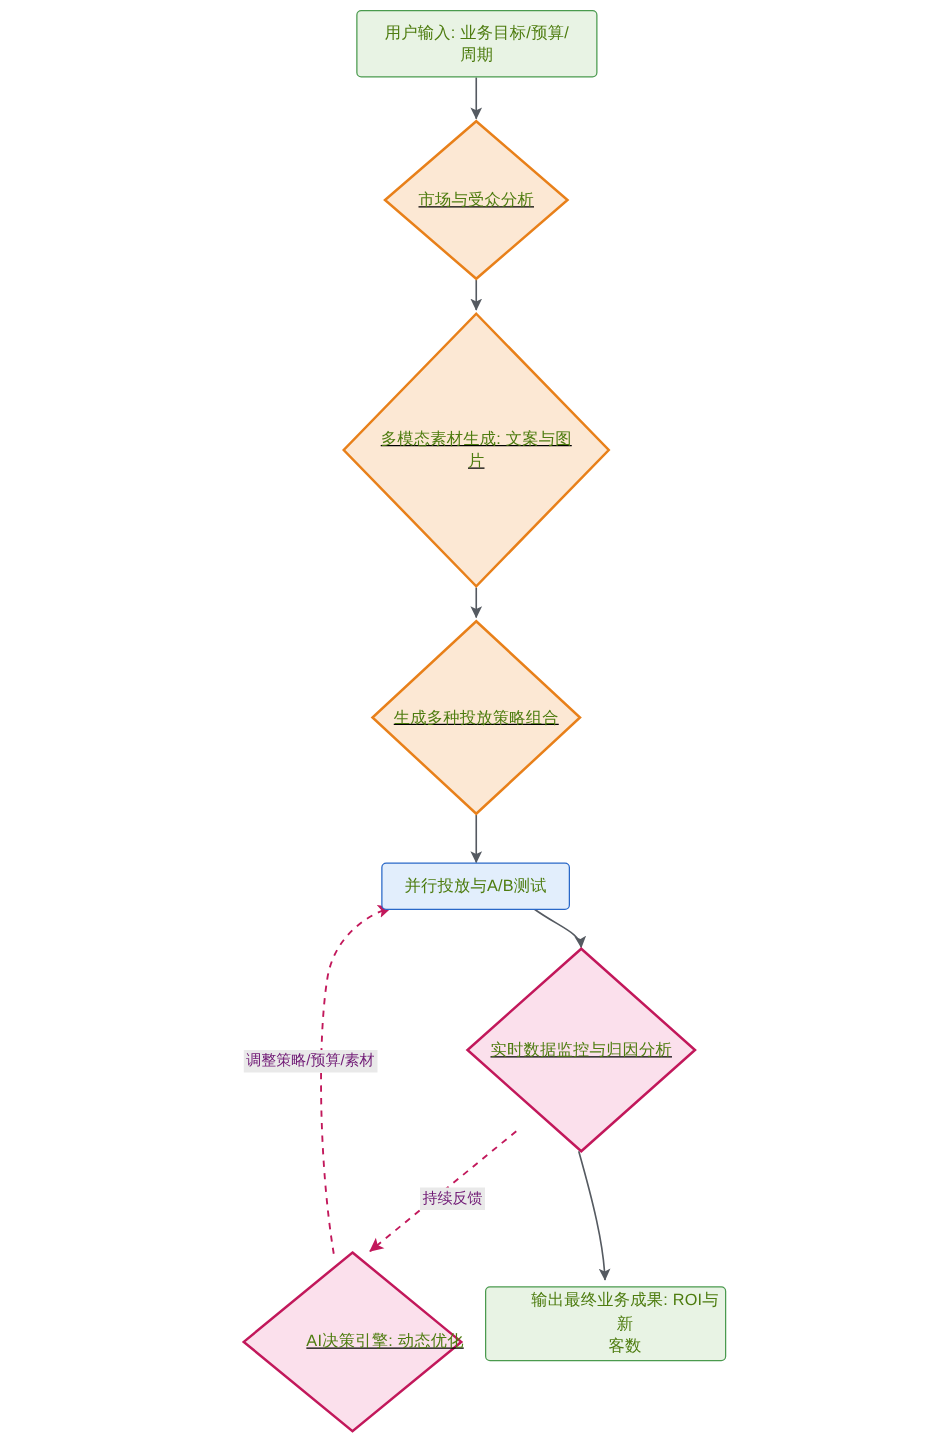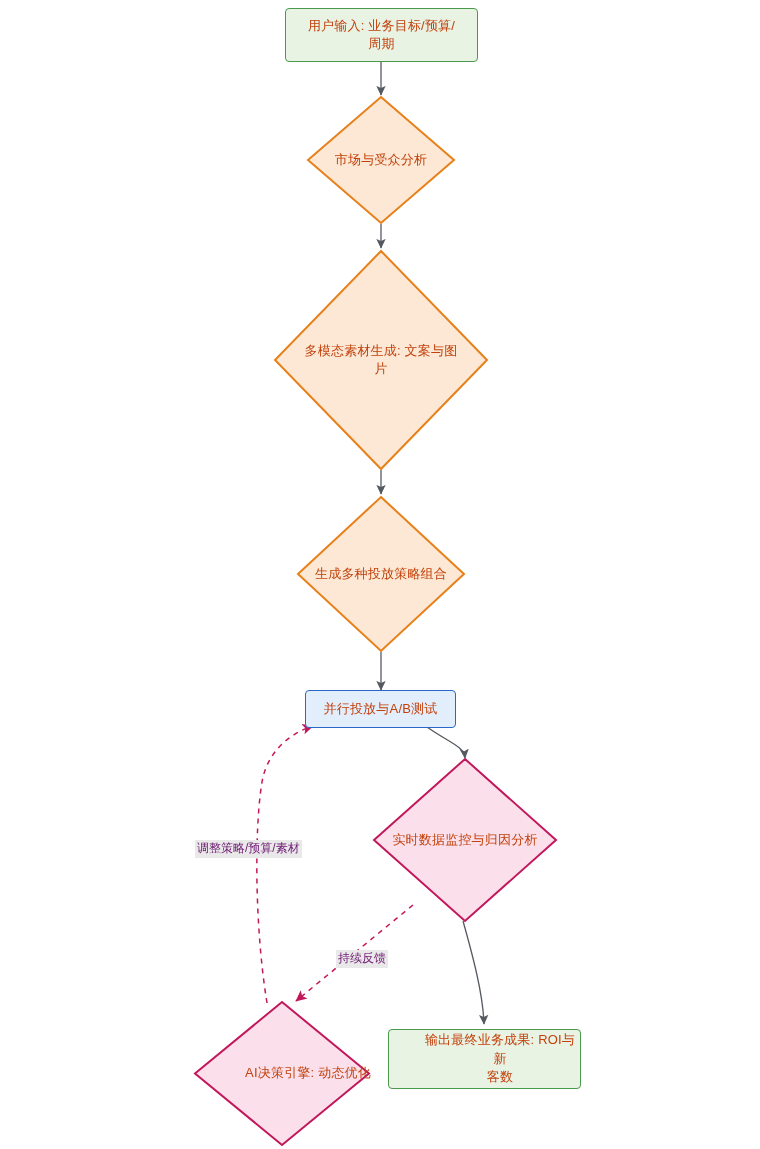--- a/index.html
+++ b/index.html
@@ -32,21 +32,21 @@
     display: flex;
     align-items: center;
     justify-content: center;
     text-align: center;
   }
   .node-label {
     position: relative;
     z-index: 3;
     font-size: 13px;
     line-height: 1.42;
-    color: #c2410c;
+    color: #4d7c0f;
     letter-spacing: 0.2px;
     white-space: pre-line;
   }
   
   .rect-node {
     border-width: 1.4px;
     border-style: solid;
     border-radius: 4px;
   }
   .rect-green {
@@ -54,20 +54,21 @@
     border-color: #4a9a4e;
   }
   .rect-blue {
     background: #e2eefc;
     border-color: #2968c8;
   }
   
   .diamond-node {
     background: transparent;
     border: none;
+    text-decoration: underline;
   }
   .diamond-shape {
     position: absolute;
     left: 0;
     top: 0;
     width: 100%;
     height: 100%;
     z-index: 1;
   }
   .edge-label {

